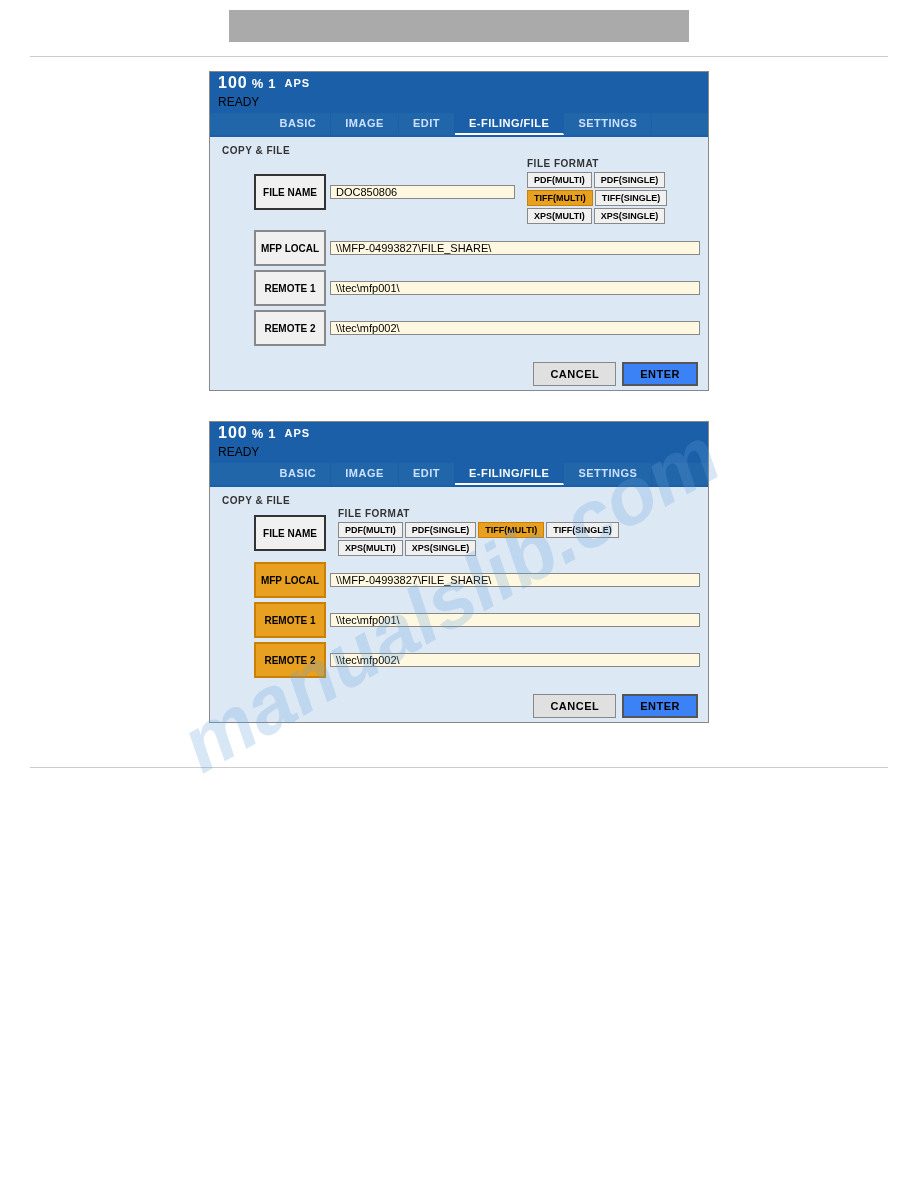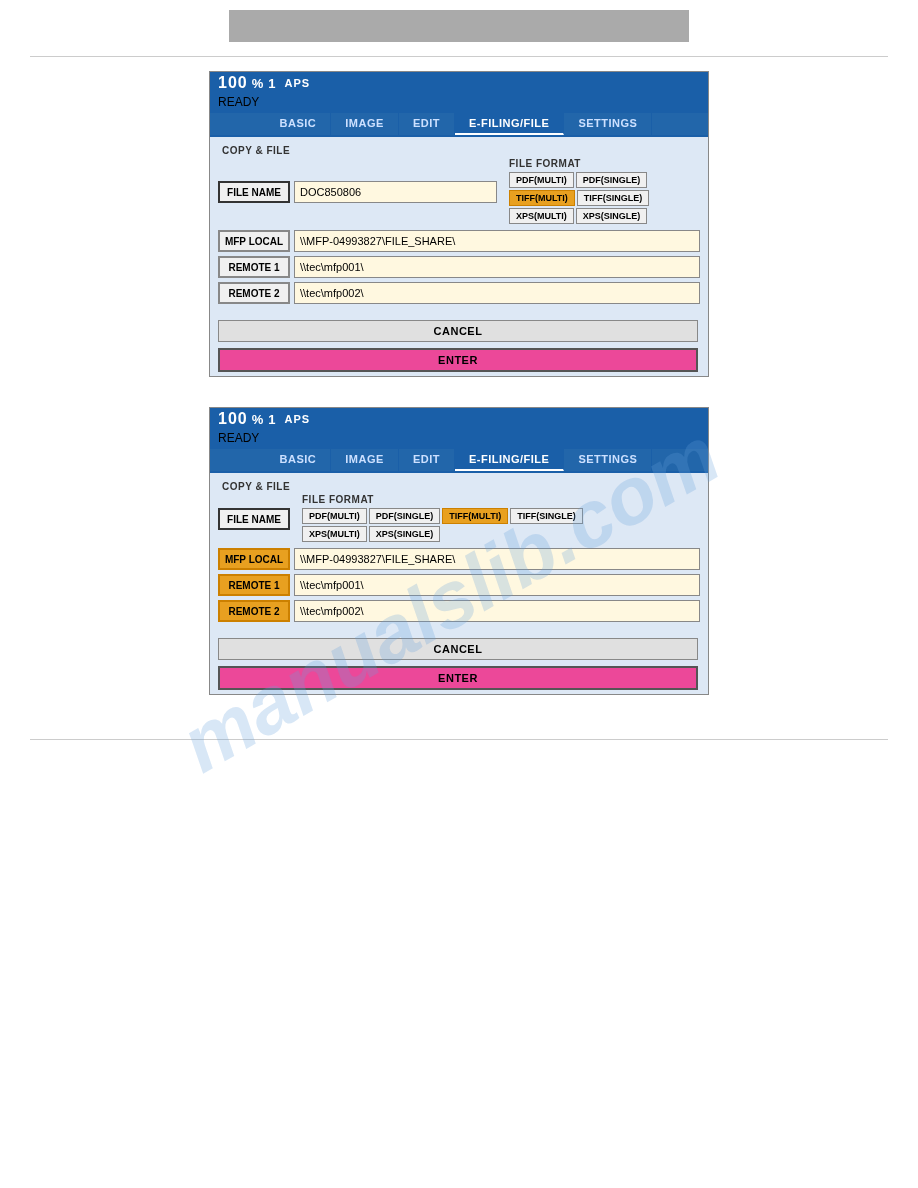--- a/index.html
+++ b/index.html
@@ -127,46 +127,47 @@
       display: flex;
       align-items: center;
       margin-bottom: 4px;
       gap: 4px;
     }
 
     
     .btn-label {
       width: 72px;
       min-width: 72px;
-      height: 22px;
+      height: 36px;
       background: #f0f0f0;
       border: 2px solid #888;
       display: flex;
       align-items: center;
       justify-content: center;
       font-size: 10px;
       font-weight: bold;
       color: #000;
       cursor: pointer;
       text-transform: uppercase;
+      margin-left: 36px;
     }
     .btn-label.highlighted {
       background: #e8a020;
       border: 2px solid #cc8000;
       color: #000;
     }
     .btn-label.filename-btn {
       background: #f0f0f0;
       border: 2px solid #333;
     }
 
     
     .text-field {
       flex: 1;
-      height: 22px;
+      height: 14px;
       background: #fff8e0;
       border: 1px solid #888;
       padding: 2px 5px;
       font-size: 11px;
       color: #000;
       display: flex;
       align-items: center;
     }
 
     
@@ -202,34 +203,33 @@
       border: 1px solid #cc8000;
     }
 
     
     .action-bar {
       display: flex;
       justify-content: flex-end;
       gap: 6px;
       padding: 6px 10px 4px 8px;
       background: #dde8f5;
-      flex-direction: column;
     }
     .action-btn {
       padding: 4px 16px;
       font-size: 11px;
       font-weight: bold;
       border: 1px solid #888;
       background: #e0e0e0;
       cursor: pointer;
       text-transform: uppercase;
       letter-spacing: 0.5px;
     }
     .action-btn.enter-btn {
-      background: #ec4899;
+      background: #3b82f6;
       border: 2px solid #555;
     }
 
     .copy-file-label {
       font-size: 10px;
       color: #333;
       font-weight: bold;
       padding: 2px 0 2px 4px;
       text-transform: uppercase;
       letter-spacing: 0.5px;

